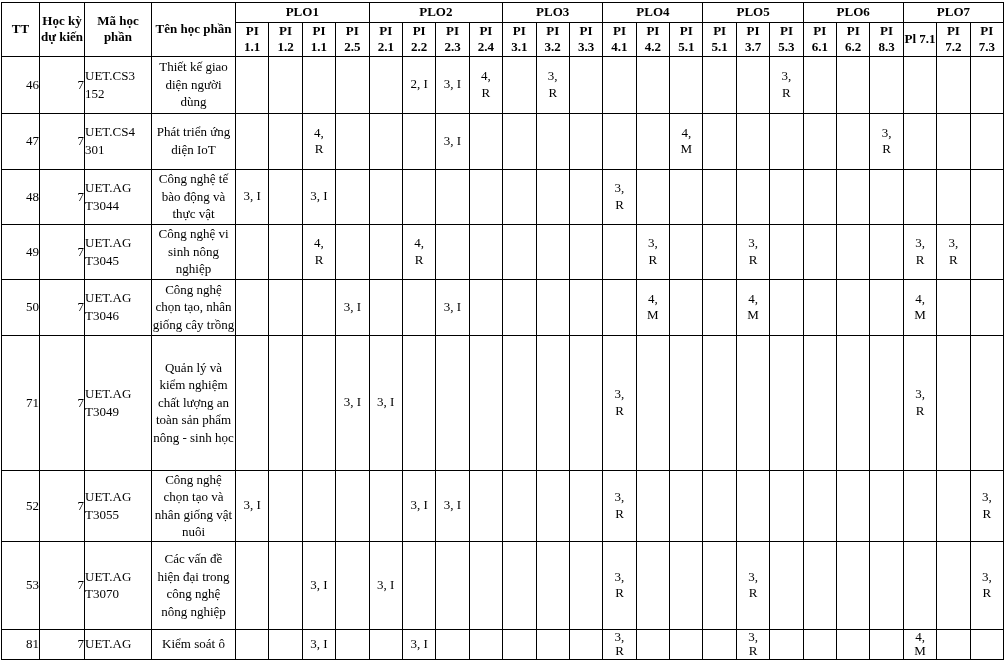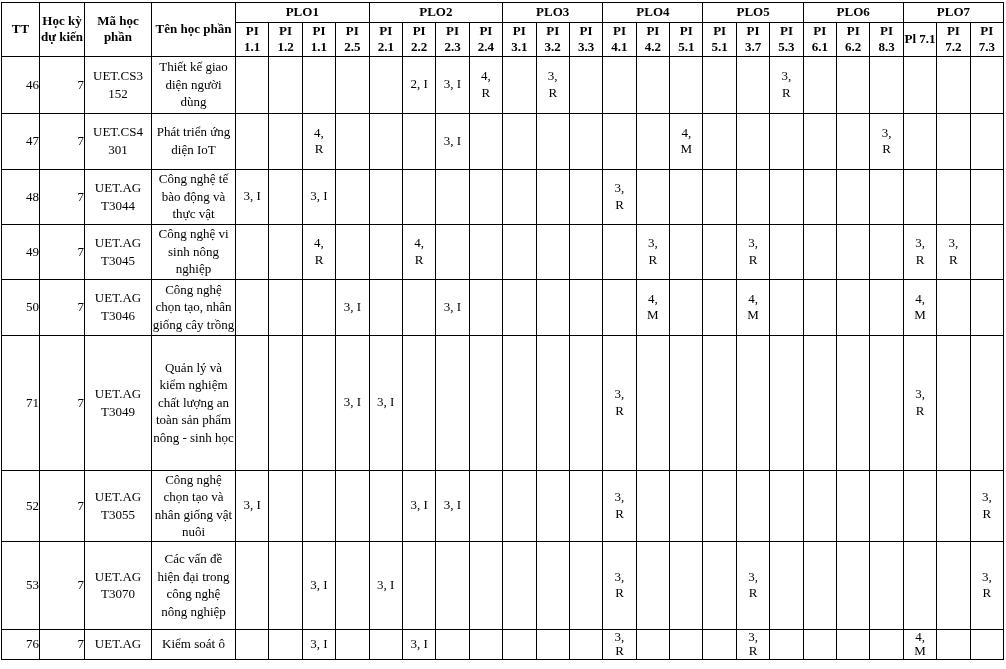--- a/index.html
+++ b/index.html
@@ -38,21 +38,21 @@
   thead tr.pi-row   { height: 25px; }
   th.corner { line-height: 1.3; }
   th.corner-semester { padding: 0 8px; line-height: 1.15; }
   th.pi-head { line-height: 1.3; }
   td {
     text-align: center;
     vertical-align: middle;
     white-space: pre-line;
     line-height: 1.35;
   }
-  td.c-code { text-align: center; padding: 1px 2px 1px 4px; }
+  td.c-code { text-align: left; padding: 1px 2px 1px 4px; }
   td.c-name { text-align: center; padding: 1px 2px 1px 4px; }
   td.c-tt, td.c-sem { text-align: right; }
   td.pi-cell { line-height: 1.25; }
   
   tbody tr:nth-child(1) { height: 57px; }
   tbody tr:nth-child(2) { height: 56px; font-family: Liberation Serif, serif; }
   tbody tr:nth-child(3) { height: 55px; }
   tbody tr:nth-child(4) { height: 55px; }
   tbody tr:nth-child(5) { height: 56px; }
   tbody tr:nth-child(6) { height: 135px; }
@@ -393,21 +393,21 @@
           <td class="pi-cell"></td>
           <td class="pi-cell"></td>
           <td class="pi-cell"></td>
           <td class="pi-cell"></td>
           <td class="pi-cell"></td>
           <td class="pi-cell"></td>
           <td class="pi-cell">3,
 R</td>
         </tr>
         <tr>
-          <td class="c-tt">76</td>
+          <td class="c-tt">81</td>
           <td class="c-sem">7</td>
           <td class="c-code">UET.AG</td>
           <td class="c-name">Kiểm soát ô</td>
           <td class="pi-cell"></td>
           <td class="pi-cell"></td>
           <td class="pi-cell">3, I</td>
           <td class="pi-cell"></td>
           <td class="pi-cell"></td>
           <td class="pi-cell">3, I</td>
           <td class="pi-cell"></td>

